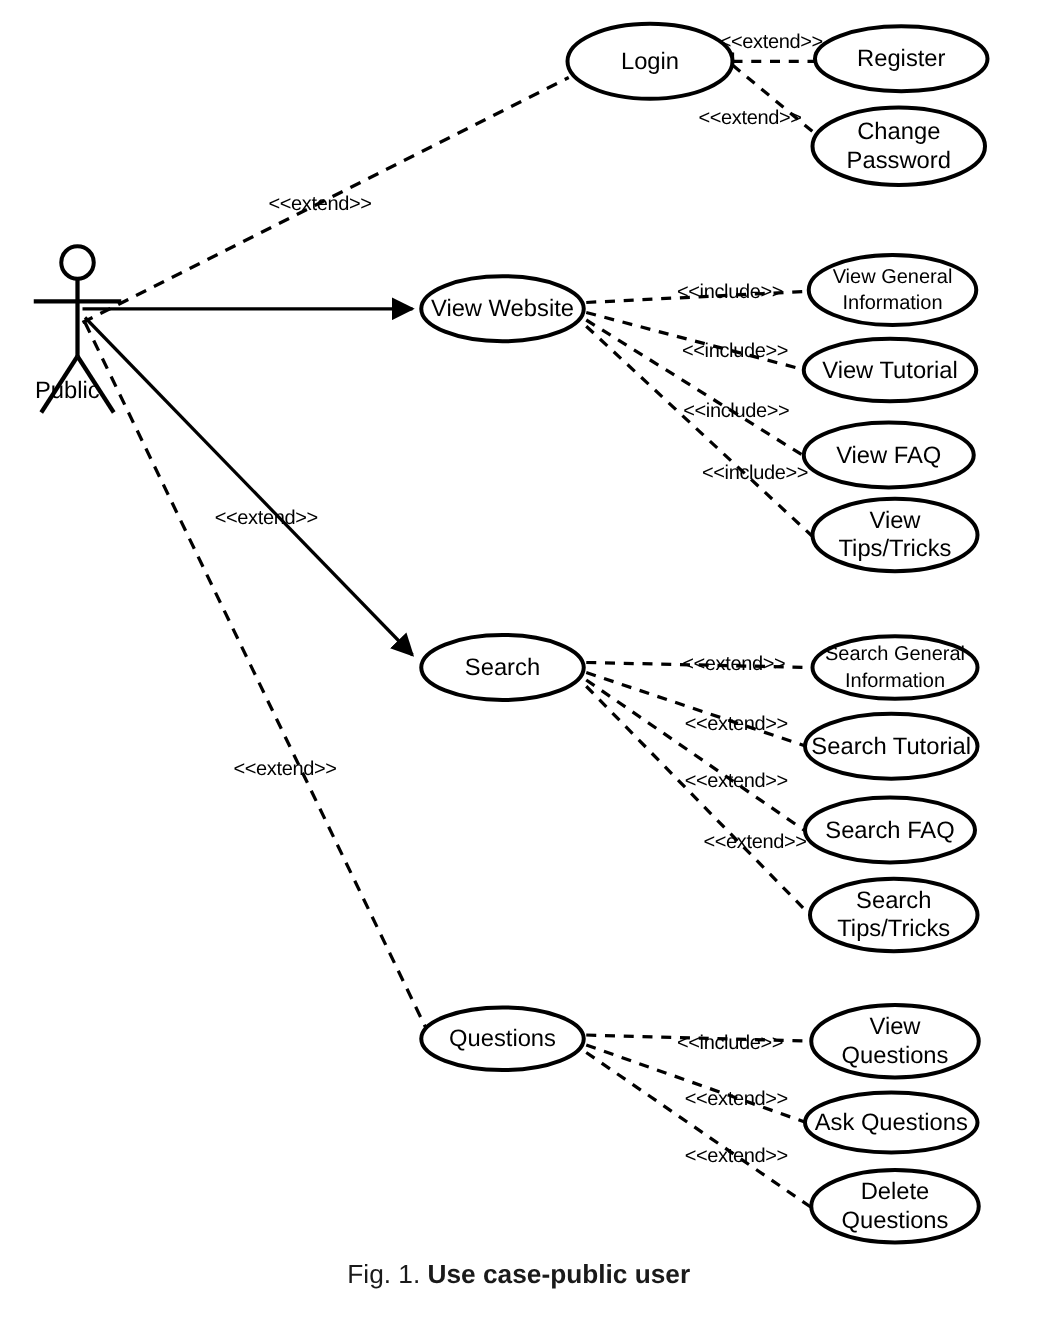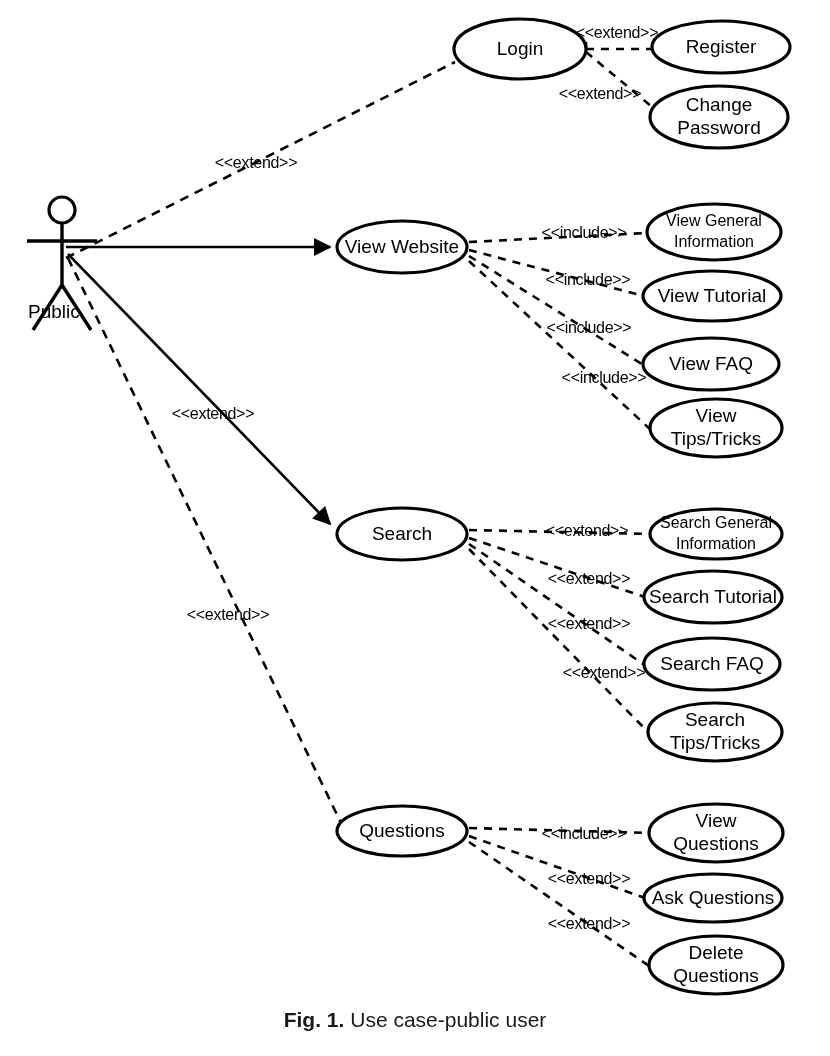--- a/index.html
+++ b/index.html
@@ -92,24 +92,24 @@
     left: 0;
     top: 1008px;
     width: 830px;
     text-align: center;
     font-family: "Liberation Sans", sans-serif;
     font-size: 21px;
     color: #1a1a1a;
     white-space: nowrap;
   }
   .caption .fig-no {
+    font-weight: normal;
+  }
+  .caption .fig-text {
     font-weight: bold;
-  }
-  .caption .fig-text {
-    font-weight: normal;
   }
 </style>
 </head>
 <body>
 
 <div id="figure-root">
 
   <svg id="usecase-svg" viewBox="0 0 830 1010">
 
     <defs>

